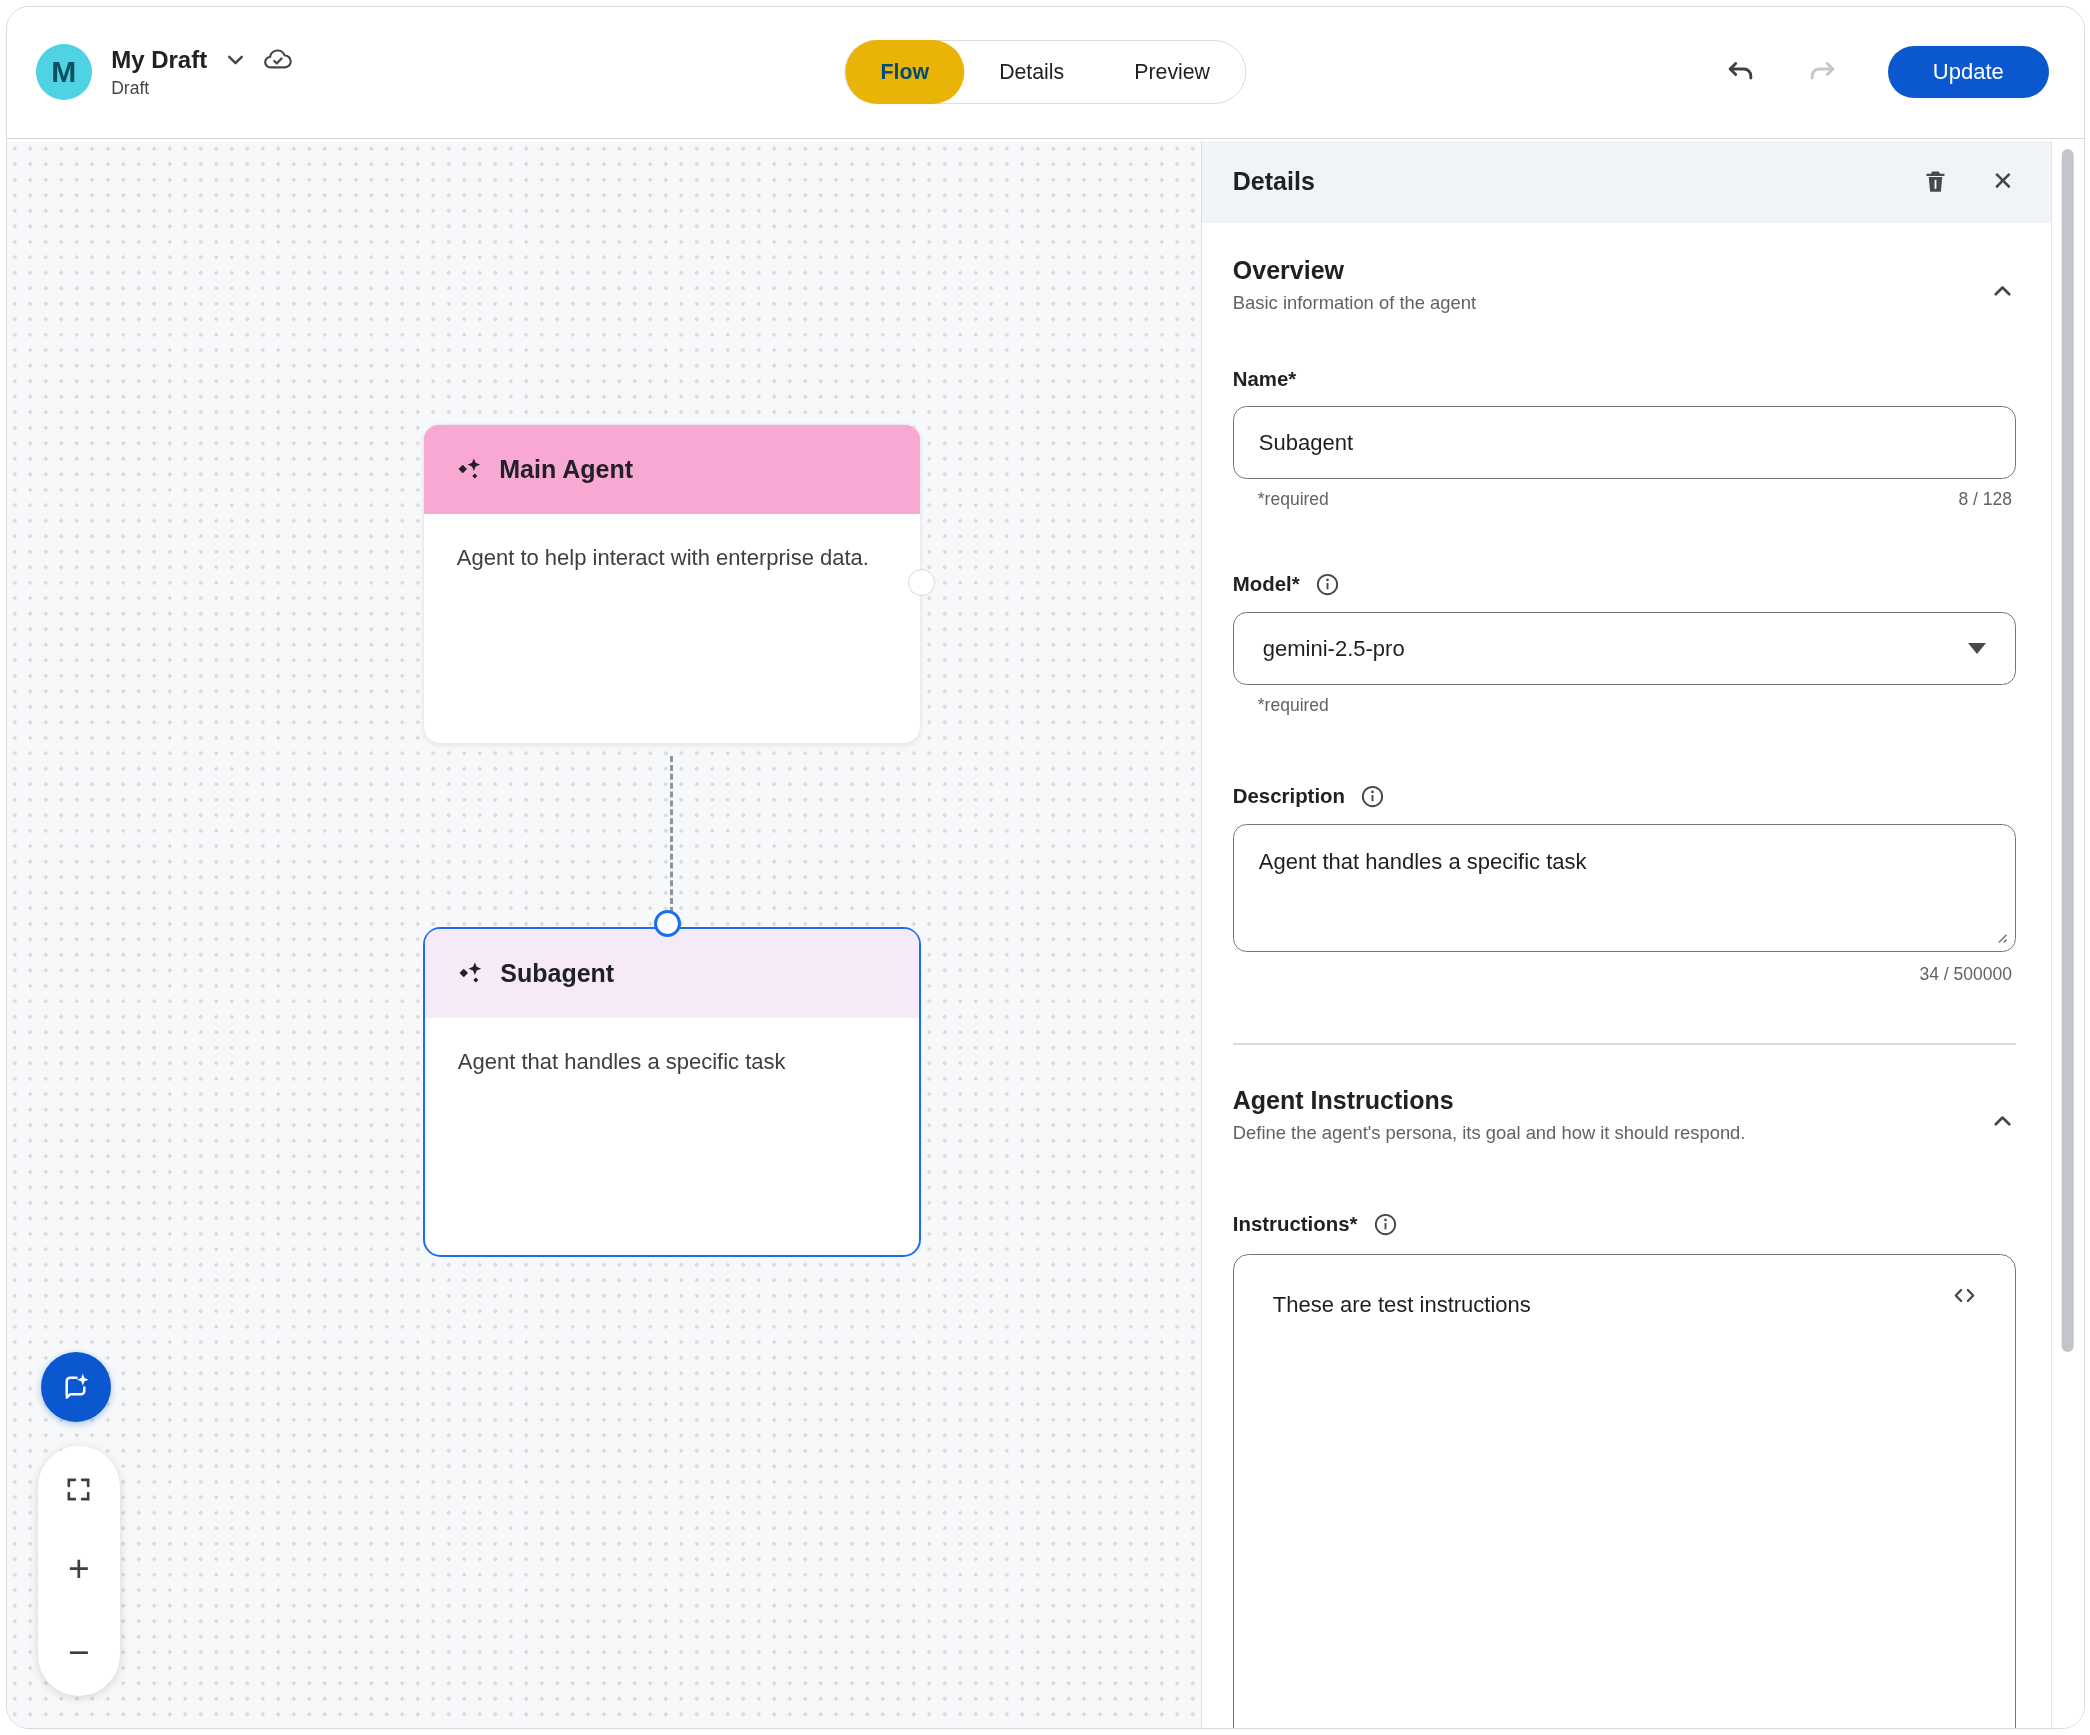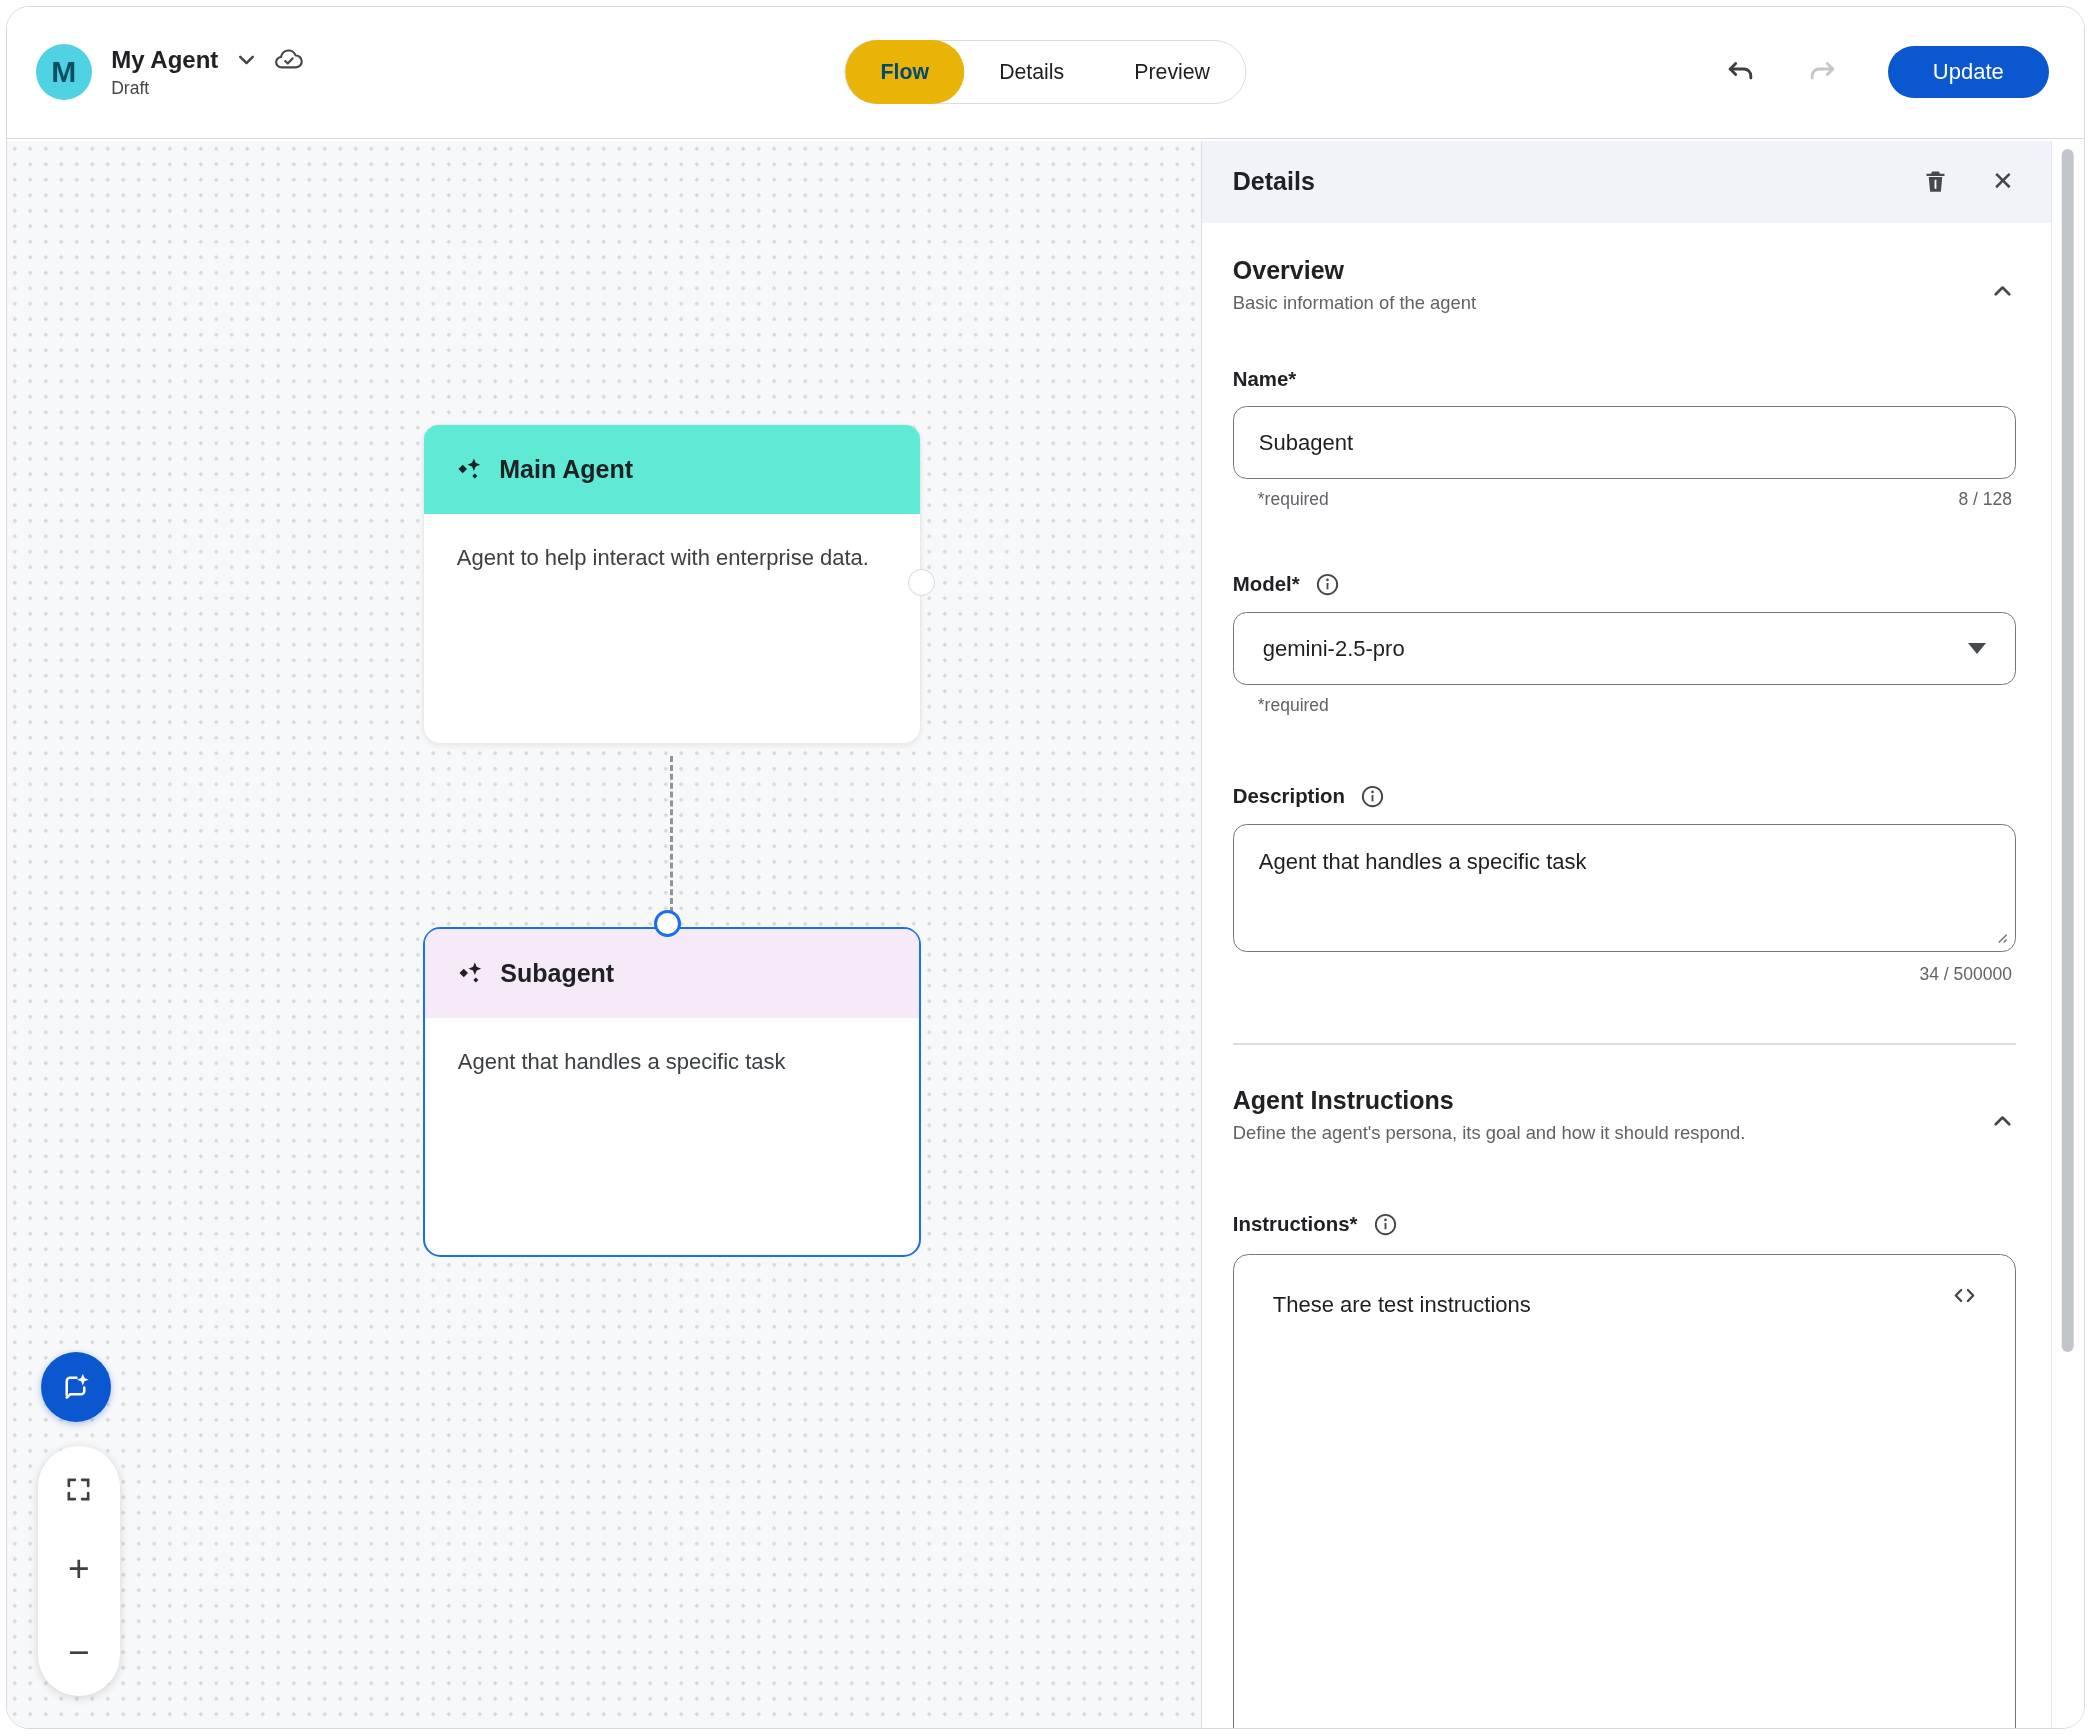--- a/index.html
+++ b/index.html
@@ -40,21 +40,21 @@
     background-image:radial-gradient(circle,#d8dadd 1.6px, transparent 1.8px);
     background-size:15.5px 15.5px; }
 
   .node { position:absolute; width:498px; border-radius:17.5px; background:#fff; }
   .node-main { left:416px; top:283px; height:320px; border:1.9px solid #e8eaee;
     box-shadow:0 1.9px 5.8px rgba(32,33,36,.07); }
   .node-sub  { left:416px; top:786px; height:330px; border:2.9px solid #1a6ef0; }
   .node-header { height:89px; display:flex; align-items:center; gap:15.5px; padding:0 31px;
     font-size:25px; font-weight:700; color:#202124;
     border-radius:14.6px 14.6px 0 0; }
-  .node-main .node-header { background:#5eead4;align-items:center; }
+  .node-main .node-header { background:#f9a8d4;align-items:center; }
   .node-sub  .node-header { background:#f6e9f8; }
   .node-body { padding:27px 33px; font-size:22px; color:#3c4043; line-height:1.55; }
 
   .port { position:absolute; background:#fff; border-radius:50%; }
   .port-right { width:27px; height:27px; border:1.9px solid #d5d8db; right:-15.5px; top:144px; }
   .port-top { width:27px; height:27px; border:3.9px solid #1a6ef0; left:calc(50% - 17.5px); top:-18.4px; }
 
   .connector { position:absolute; left:663px; top:615px; height:157px;
     border-left:3.4px dashed #8e9499; }
 
@@ -131,21 +131,21 @@
 </head>
 <body>
 
 <div class="window">
 
   <header class="app-header">
     <div class="header-left">
       <div class="avatar">M</div>
       <div>
         <div class="title-row">
-          <span class="page-title">My Agent</span>
+          <span class="page-title">My Draft</span>
           <span>
             <svg width="25" height="25" viewBox="0 0 24 24" fill="none" stroke="#444746" stroke-width="2.4" stroke-linecap="round" stroke-linejoin="round">
                 <path d="M6 9.5l6 6 6-6"></path>
               </svg>
           </span>
           <span>
             <svg width="29" height="29" viewBox="0 0 24 24" fill="none" stroke="#444746" stroke-width="1.8" stroke-linecap="round" stroke-linejoin="round">
               <path d="M6.3 18.5a4.3 4.3 0 0 1-.4-8.6 6.2 6.2 0 0 1 12-1.2 4.1 4.1 0 0 1 .3 9.8H6.3z"></path>
               <path d="M9.3 13.2l2.1 2.1 3.9-4.2"></path>
             </svg>

